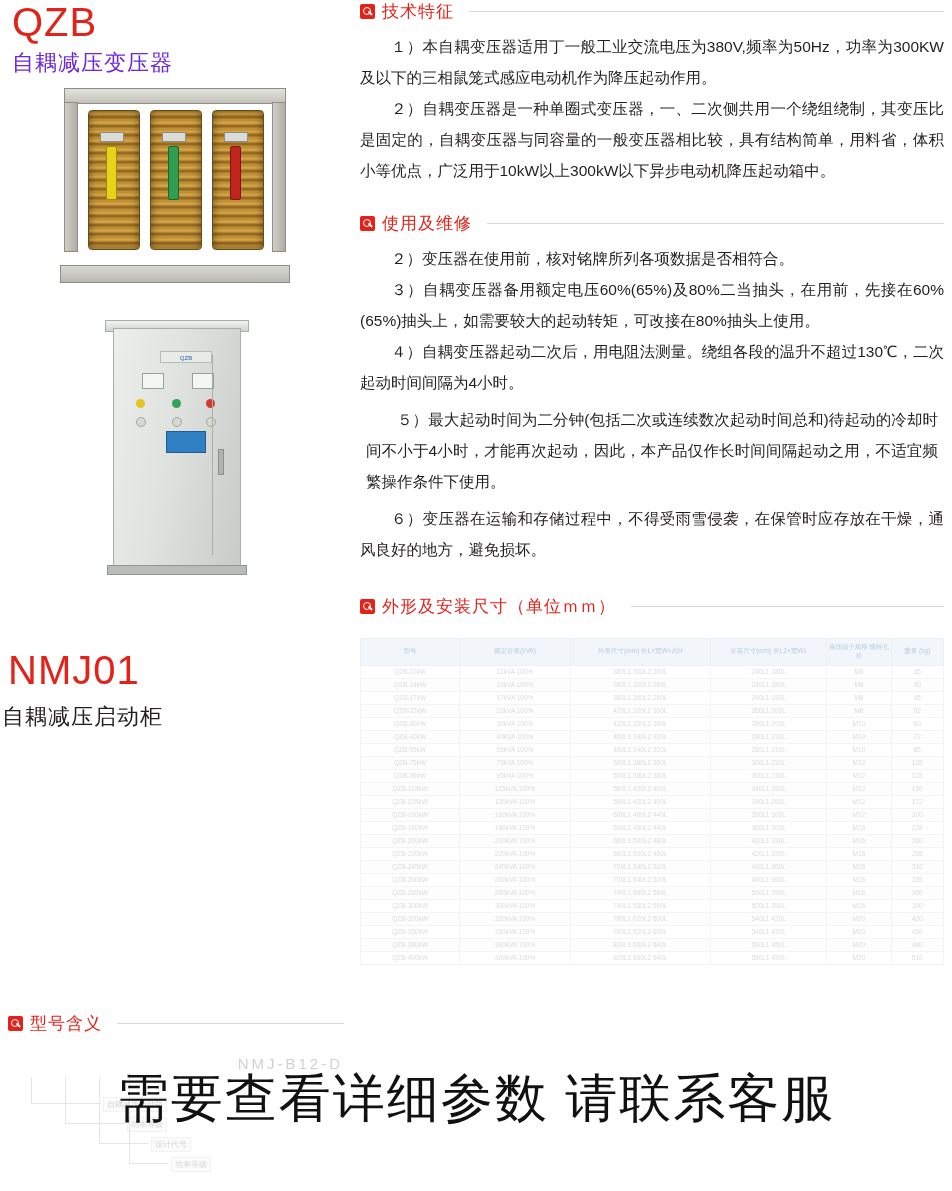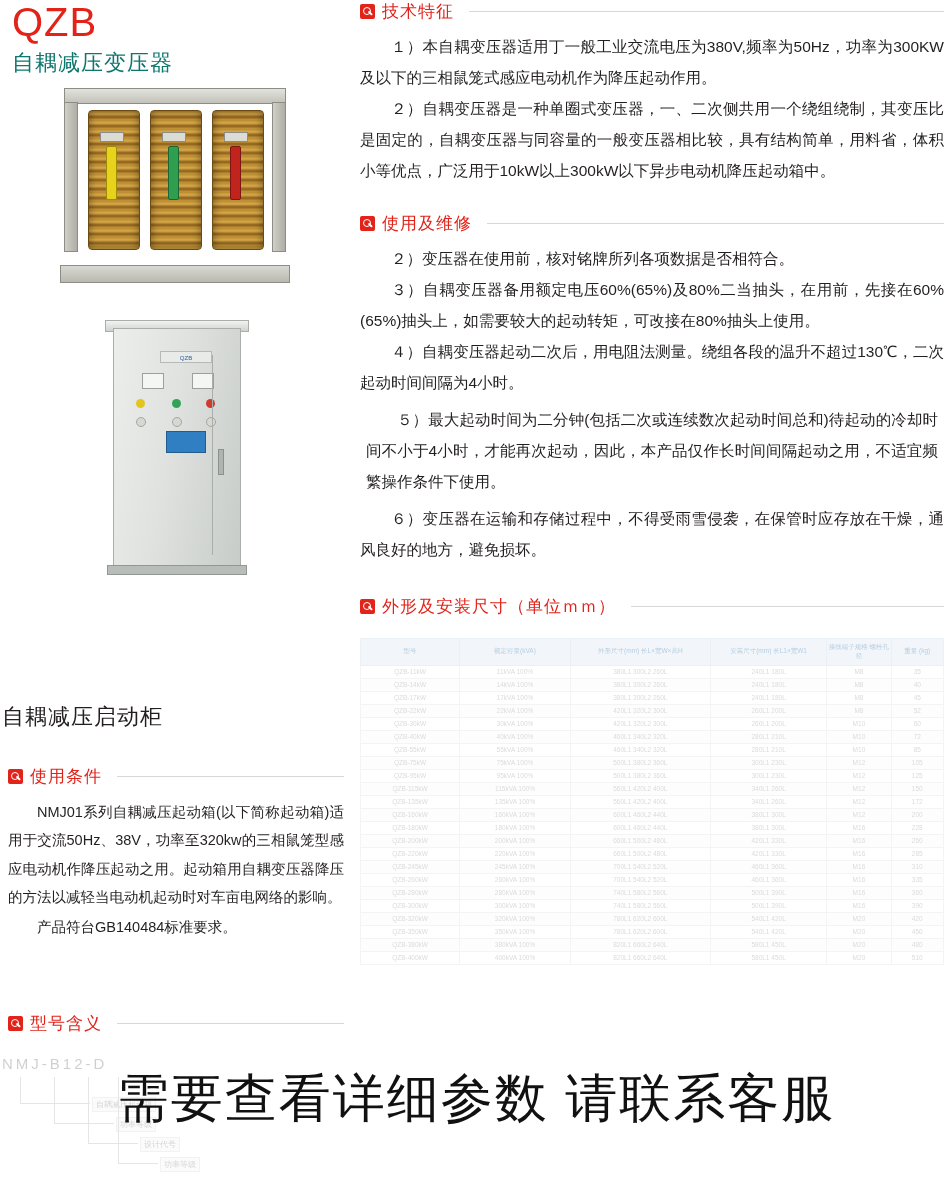--- a/index.html
+++ b/index.html
@@ -26,21 +26,21 @@
   .brand-title {
     font-size: 40px;
     color: #e2231a;
     letter-spacing: 1px;
     line-height: 1;
     margin: 2px 0 0 4px;
     font-weight: 400;
   }
   .brand-sub {
     font-size: 22px;
-    color: #0f766e;
+    color: #6d28d9;
     margin: 6px 0 0 4px;
     letter-spacing: 1px;
   }
 
   
   .photo-transformer {
     position: absolute;
     left: 60px; top: 88px;
     width: 230px; height: 195px;
   }
@@ -160,22 +160,23 @@
 
   .left-sec { position:absolute; left:8px; width:336px; }
   .left-body {
     font-size:14.5px; line-height:1.95; color:#231f20; text-align:justify;
     margin-top:10px;
   }
   .indent { text-indent:2em; }
 
   
   .model-box {
-    position:absolute; left:2px; top:1055px; width:330px; height:130px;
+    position:absolute; left:13px; top:1055px; width:330px; height:130px;
     opacity:.25;
+    text-align:right;
   }
   .model-code { font-size:15px; letter-spacing:3px; color:#444; }
   .model-line { position:absolute; background:#9a9a9a; }
   .model-tag {
     position:absolute; font-size:8px; color:#555; background:#f2f2f2;
     border:1px solid #cfcfcf; padding:1px 3px; white-space:nowrap;
   }
 
   
   .right-col {
@@ -250,33 +251,23 @@
         <div class="cab-btn" style="left:58px; top:88px; background:#d8d8d2; border:1px solid #a6a6a0;"></div>
         <div class="cab-btn" style="left:92px; top:88px; background:#d8d8d2; border:1px solid #a6a6a0;"></div>
         <div class="cab-btn" style="left:58px; top:104px; width:12px; height:12px; background:#c0241c; border:1px solid #7d1612;"></div>
         <div class="cab-plate"></div>
         <div class="cab-door-line"></div>
         <div class="cab-handle"></div>
       </div>
       <div class="cab-base"></div>
     </div>
 
+    <div class="nmj-title">NMJ01</div>
     <div class="nmj-sub">自耦减压启动柜</div>
 
-    <div class="left-sec" style="top:765px;">
-      <div class="sec-head">
-        <span class="mag-icon"></span>
-        <span class="sec-title">使用条件</span>
-        <span class="sec-rule"></span>
-      </div>
-      <div class="left-body">
-        <p class="indent" style="margin:0 0 2px 0;">NMJ01系列自耦减压起动箱(以下简称起动箱)适用于交流50Hz、38V，功率至320kw的三相鼠笼型感应电动机作降压起动之用。起动箱用自耦变压器降压的方法以减轻当电动机起动时对车亩电网络的影响。</p>
-        <p class="indent" style="margin:0;">产品符台GB140484标准要求。</p>
-      </div>
-    </div>
 
     <div class="left-sec" style="top:1012px;">
       <div class="sec-head">
         <span class="mag-icon"></span>
         <span class="sec-title">型号含义</span>
         <span class="sec-rule"></span>
       </div>
     </div>
 
     <div class="model-box">

